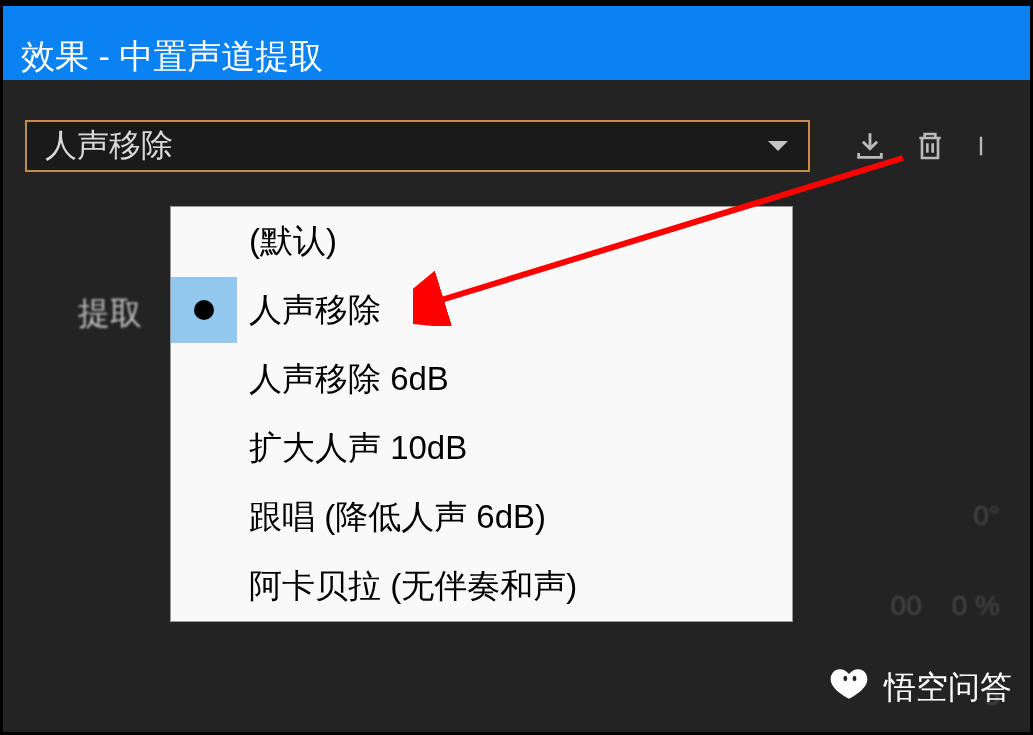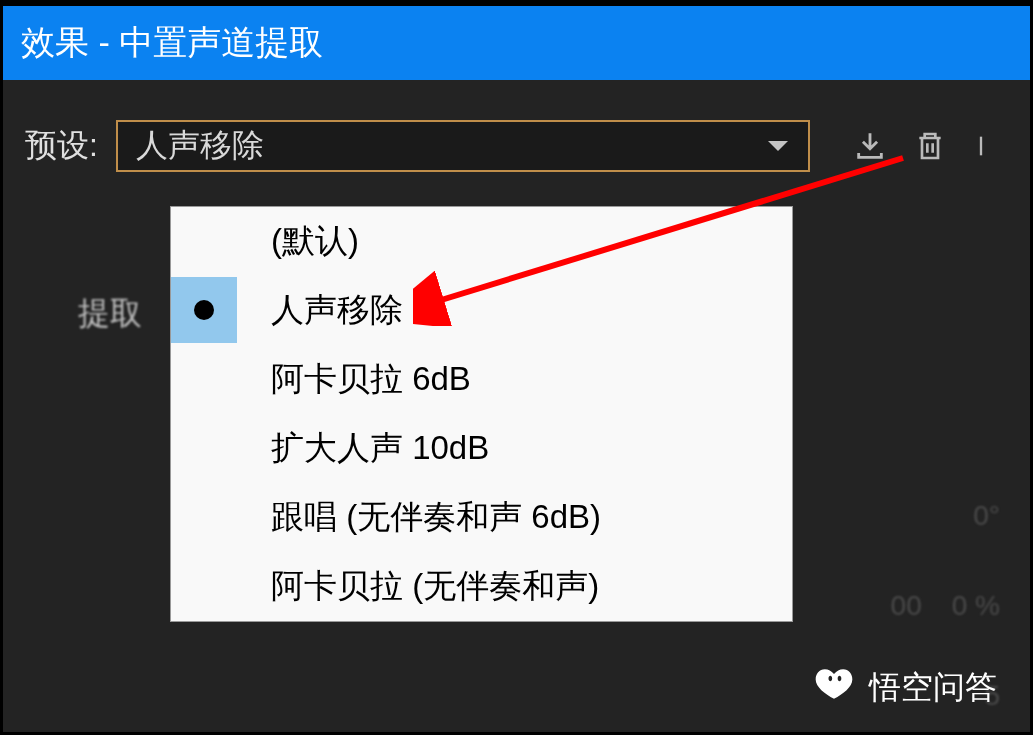--- a/index.html
+++ b/index.html
@@ -20,21 +20,21 @@
       top: 6px;
       left: 3px;
       right: 3px;
       bottom: 3px;
       background: #232323;
     }
     .title-bar {
       background: #0b82f1;
       height: 74px;
       display: flex;
-      align-items: center;
+      align-items: flex-end;
       padding-left: 18px;
     }
     .title-text {
       color: #fff;
       font-size: 34px;
       font-weight: 400;
       filter: blur(0.5px);
     }
     .content-area {
       padding: 40px 22px 22px 22px;
@@ -121,21 +121,21 @@
       top: 200px;
       width: 623px;
       background: #f9f9f9;
       border: 1px solid #999;
       z-index: 10;
     }
     .menu-item {
       display: flex;
       align-items: center;
       height: 69px;
-      padding-left: 100px;
+      padding-left: 78px;
       font-size: 33px;
       color: #000;
       filter: blur(0.5px);
     }
     .menu-item-selected-indicator {
       position: absolute;
       left: 0px;
       top: 70px;
       width: 66px;
       height: 66px;
@@ -152,21 +152,21 @@
     }
     .arrow-annotation {
       position: absolute;
       left: 410px;
       top: 140px;
       z-index: 20;
       pointer-events: none;
     }
     .watermark {
       position: absolute;
-      right: 33px;
+      right: 18px;
       bottom: 18px;
       color: #fff;
       font-size: 32px;
       font-weight: 400;
       display: flex;
       align-items: center;
       gap: 13px;
       z-index: 30;
     }
     .watermark-logo svg {
@@ -178,21 +178,20 @@
 </head>
 <body>
 
 <div class="container">
   <div class="title-bar">
     <span class="title-text">效果 - 中置声道提取</span>
   </div>
 
   <div class="content-area">
     <div class="preset-row">
-      <span class="preset-label">预设:</span>
       <div class="dropdown-box">
         <span class="dropdown-value">人声移除</span>
         <div class="dropdown-arrow"></div>
       </div>
       <div class="toolbar-icons">
         <div class="icon download-icon">
           <svg viewBox="0 0 24 24" width="34" height="34">
             <path d="M12 3 L12 14 M7 9 L12 14 L17 9 M4 17 L4 20 L20 20 L20 17"></path>
           </svg>
         </div>
@@ -220,23 +219,23 @@
     </div>
     <div class="bg-val">5</div>
   </div>
 
   <div class="dropdown-menu">
     <div class="menu-item-selected-indicator">
       <div class="selected-dot"></div>
     </div>
     <div class="menu-item">(默认)</div>
     <div class="menu-item">人声移除</div>
-    <div class="menu-item">阿卡贝拉 6dB</div>
+    <div class="menu-item">人声移除 6dB</div>
     <div class="menu-item">扩大人声 10dB</div>
-    <div class="menu-item">跟唱 (无伴奏和声 6dB)</div>
+    <div class="menu-item">跟唱 (降低人声 6dB)</div>
     <div class="menu-item">阿卡贝拉 (无伴奏和声)</div>
   </div>
 
   <svg class="arrow-annotation" width="510" height="180">
     <defs>
       <marker id="arrowhead" markerWidth="12" markerHeight="10" refX="1" refY="5" orient="auto">
         <polygon points="0 0, 12 5, 0 10" fill="#ff0000"></polygon>
       </marker>
     </defs>
     <line x1="490" y1="12" x2="25" y2="155" stroke="#ff0000" stroke-width="6" marker-end="url(#arrowhead)"></line>

